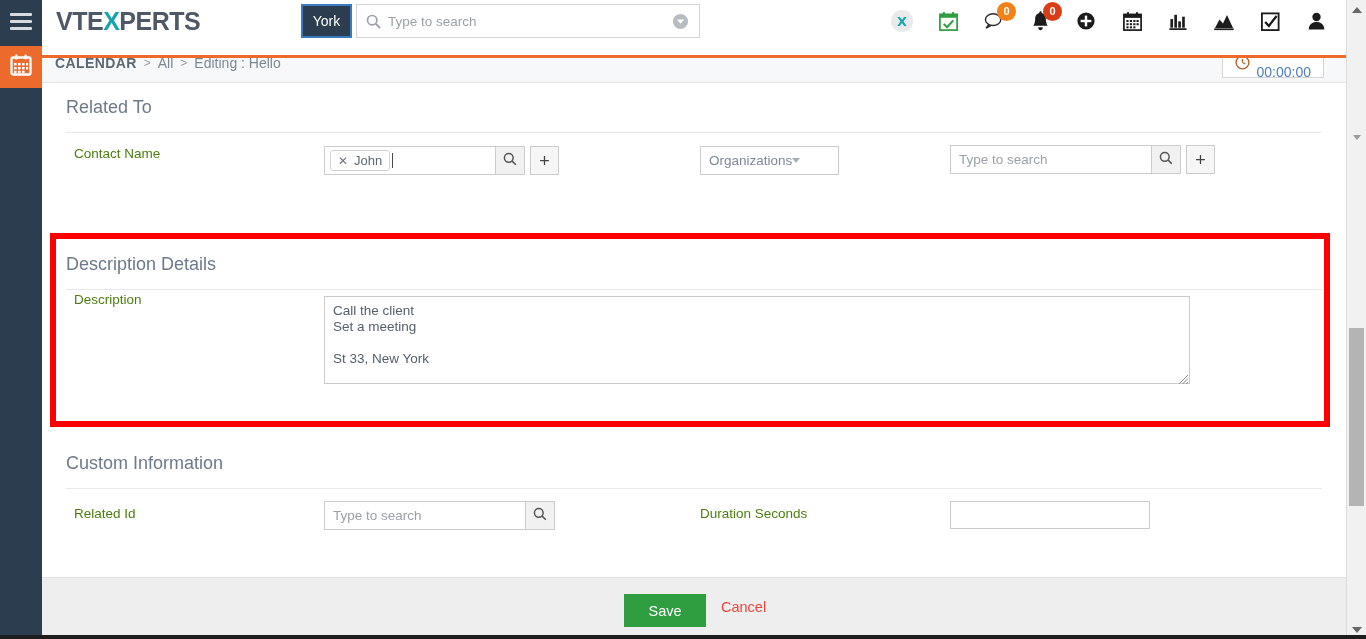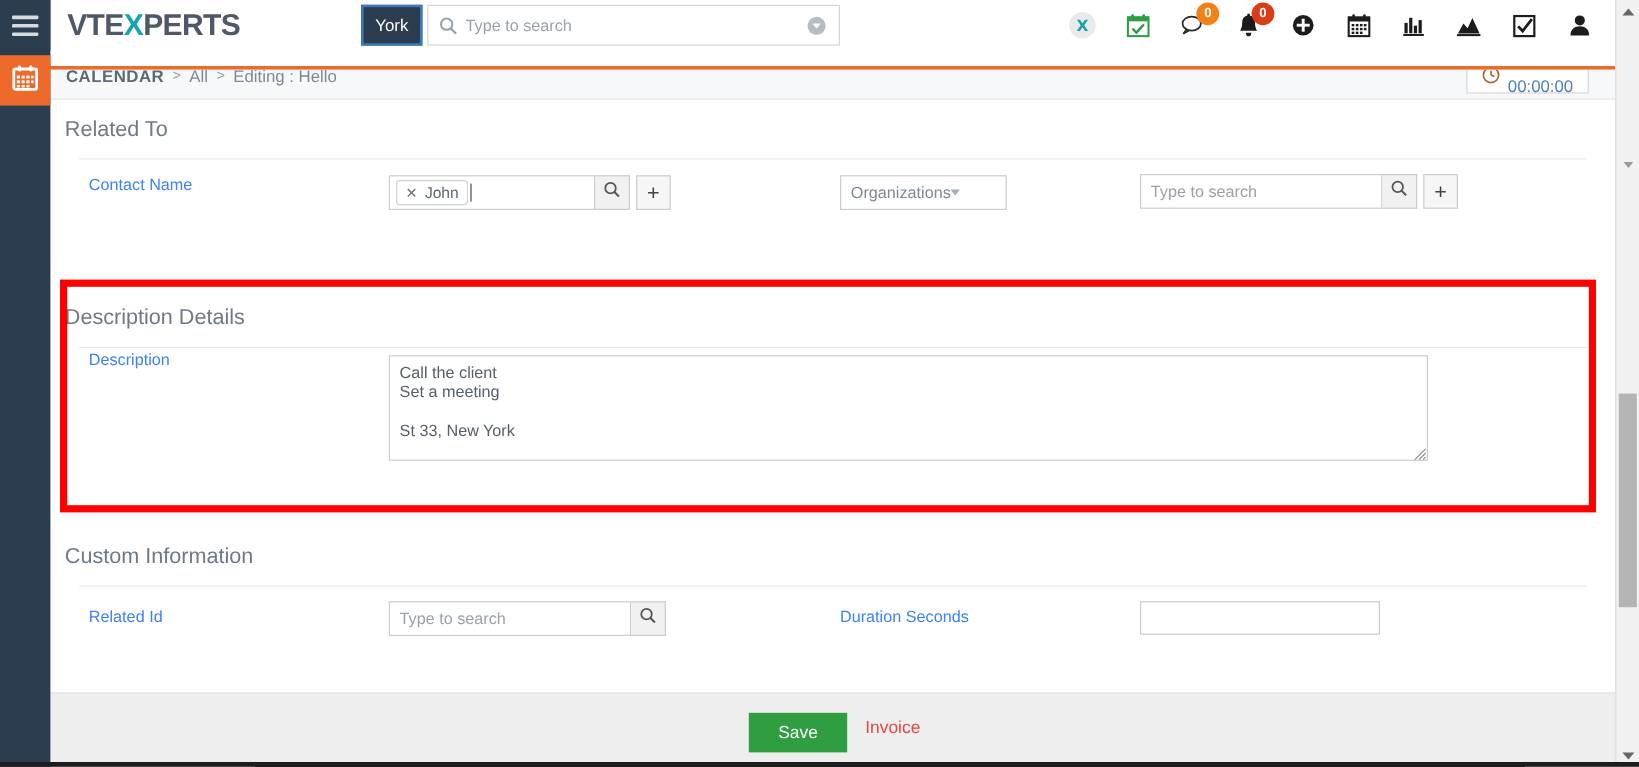--- a/index.html
+++ b/index.html
@@ -146,29 +146,29 @@
     overflow: hidden;
   }
 
   .panel {
     position: absolute;
     left: 0; width: 1304px;
     background: #fff;
   }
   .panel-title {
     font-size: 18px; color: #6c7a89; font-weight: normal;
-    padding-left: 12px;
+    padding-left: 24px;
   }
   .panel-rule {
     margin: 14px 24px 0 24px;
     height: 1px; background: #e6e9ec;
   }
   .field-label {
     position: absolute;
-    font-size: 13.5px; color: #3b82f6;
+    font-size: 13.5px; color: #4d7c0f;
   }
 
   .lookup-group { position: absolute; display: flex; align-items: stretch; }
   .lookup-input {
     height: 29px; border: 1px solid #cccccc; background: #fff;
     font-size: 13.5px; color: #55606c;
     padding: 0 8px; outline: none;
     font-family: "Liberation Sans", sans-serif;
   }
   .lookup-input::placeholder { color: #9aa1a9; }
@@ -588,21 +588,21 @@
 
     <input class="lookup-input" style="position: absolute; left: 908px; top: 58px; width: 200px; height: 28px;" type="text">
   </div>
 
 </div>
 
 <div id="highlight-box"></div>
 
 <div id="footer-bar">
   <button id="save-button">Save</button>
-  <span id="cancel-link">Invoice</span>
+  <span id="cancel-link">Cancel</span>
 </div>
 
 <div id="scrollbar">
   <div class="sb-arrow" id="sb-arrow-up">
     <span class="sb-tri-up"></span>
   </div>
   <div id="sb-sub-arrow">
     <span class="sb-tri-small"></span>
   </div>
   <div id="sb-thumb"></div>

